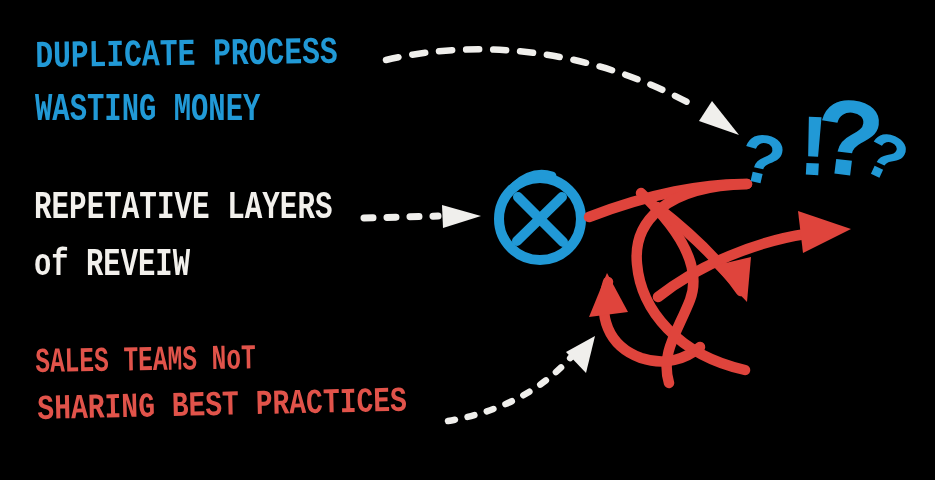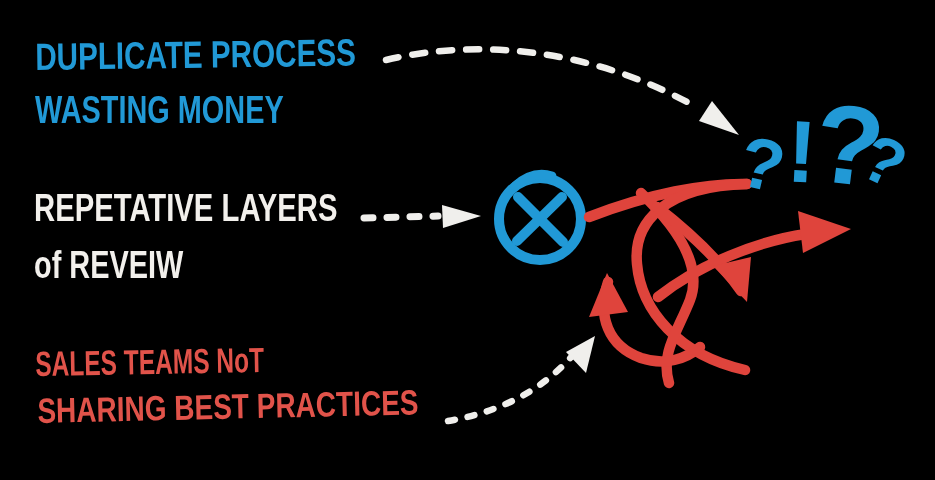--- a/index.html
+++ b/index.html
@@ -1,21 +1,21 @@
 <!DOCTYPE html>
 <html><head>
 <meta charset="utf-8">
 <style>
   html,body{margin:0;padding:0;background:#000;}
   .canvas{
     position:relative;
     width:935px;height:480px;
     background:#000000;
     overflow:hidden;
-    font-family:Liberation Sans, sans-serif;
+    font-family:Liberation Mono, monospace;
   }
   .svg-layer{position:absolute;left:0;top:0;width:935px;height:480px;}
   .line{
     position:absolute;
     font-weight:700;
     white-space:nowrap;
     line-height:1;
     transform-origin:0 0;
     letter-spacing:0px;
   }

